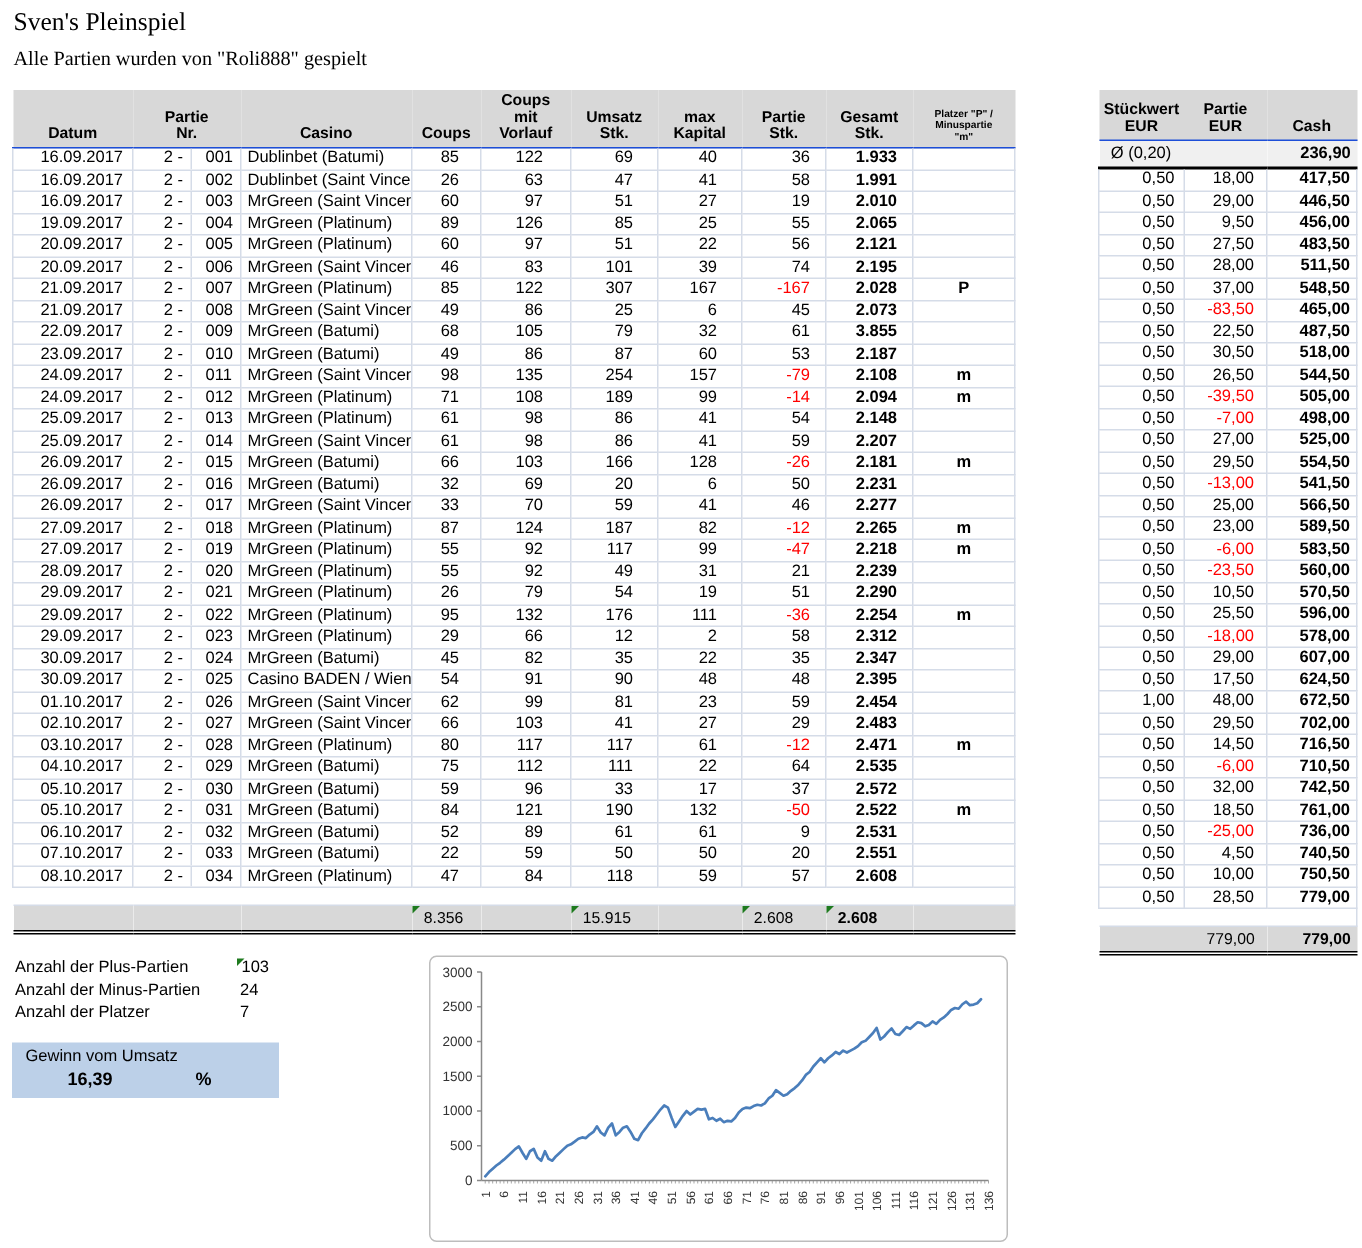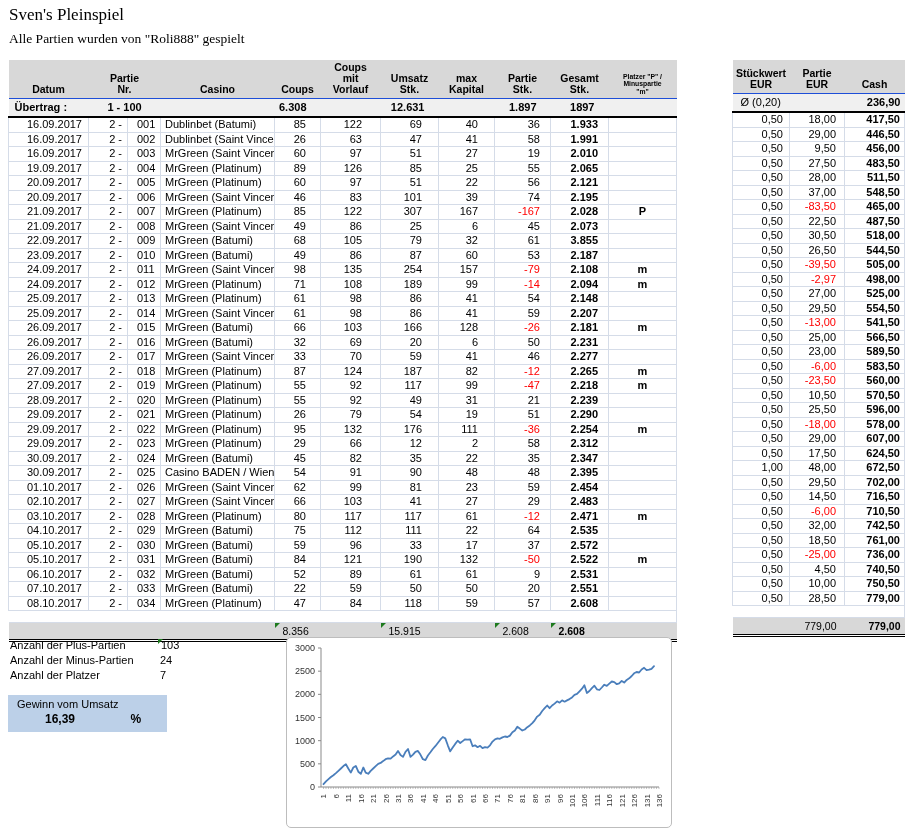--- a/index.html
+++ b/index.html
@@ -61,21 +61,21 @@
   .uebertrag .u-stw{font-weight:normal;text-align:left;padding-left:8px;}
   .uebertrag .u-cash{text-align:right;padding-right:4px;}
 
   .summary{position:absolute;left:10px;top:638px;font-size:11px;}
   .sline{position:relative;height:15px;line-height:15px;}
   .sval{position:absolute;left:150px;top:0;}
   .sval.mk{padding-left:1px;}
   .sval.mk::before{content:"";position:absolute;top:1px;left:-2px;width:0;height:0;
                    border-top:5px solid #1e7a1e;border-right:5px solid transparent;}
 
-  .gewinn-box{position:absolute;left:8px;top:695px;width:159px;height:37px;
+  .gewinn-box{position:absolute;left:8px;top:695px;width:178px;height:37px;
               background:#bcd0e8;font-size:11px;padding:3px 0 0 9px;box-sizing:border-box;}
   .gewinn-box .grow{margin-top:2px;font-weight:bold;font-size:12px;}
   .gewinn-box .gval{margin-left:28px;}
   .gewinn-box .gunit{margin-left:52px;}
 
   .chart{position:absolute;left:286px;top:637px;width:386px;height:191px;
          border:1px solid #bdbdbd;border-radius:5px;background:#fff;box-sizing:border-box;}
 </style>
 </head>
 <body>
@@ -113,32 +113,20 @@
         <th>max
 Kapital</th>
         <th>Partie
 Stk.</th>
         <th>Gesamt
 Stk.</th>
         <th class="platzer-h">Platzer "P" /
 Minuspartie
 "m"</th>
       </tr>
-      <tr class="uebertrag">
-        <td class="u-label">Übertrag :</td>
-        <td class="u-range">1 - 100</td>
-        <td></td>
-        <td class="u-num">6.308</td>
-        <td></td>
-        <td class="u-num">12.631</td>
-        <td></td>
-        <td class="u-num">1.897</td>
-        <td class="u-num">1897</td>
-        <td></td>
-      </tr>
     </thead>
     <tbody id="main-body">
         <tr>
           <td class="c-datum ar">16.09.2017</td>
           <td class="c-nr">
             <div class="nrwrap">
               <span class="nrp">2 -</span>
               <span class="nrn">001</span>
             </div>
           </td>
@@ -805,21 +793,21 @@
           <td class="c-peur ar">26,50</td>
           <td class="c-cash ar b">544,50</td>
         </tr>
         <tr>
           <td class="c-stw ar">0,50</td>
           <td class="c-peur ar neg">-39,50</td>
           <td class="c-cash ar b">505,00</td>
         </tr>
         <tr>
           <td class="c-stw ar">0,50</td>
-          <td class="c-peur ar neg">-2,97</td>
+          <td class="c-peur ar neg">-7,00</td>
           <td class="c-cash ar b">498,00</td>
         </tr>
         <tr>
           <td class="c-stw ar">0,50</td>
           <td class="c-peur ar">27,00</td>
           <td class="c-cash ar b">525,00</td>
         </tr>
         <tr>
           <td class="c-stw ar">0,50</td>
           <td class="c-peur ar">29,50</td>

